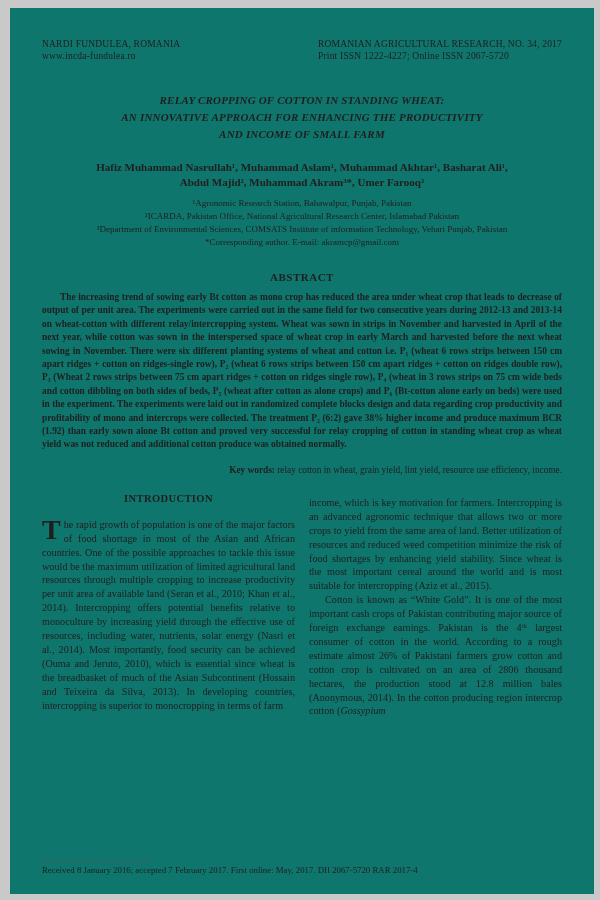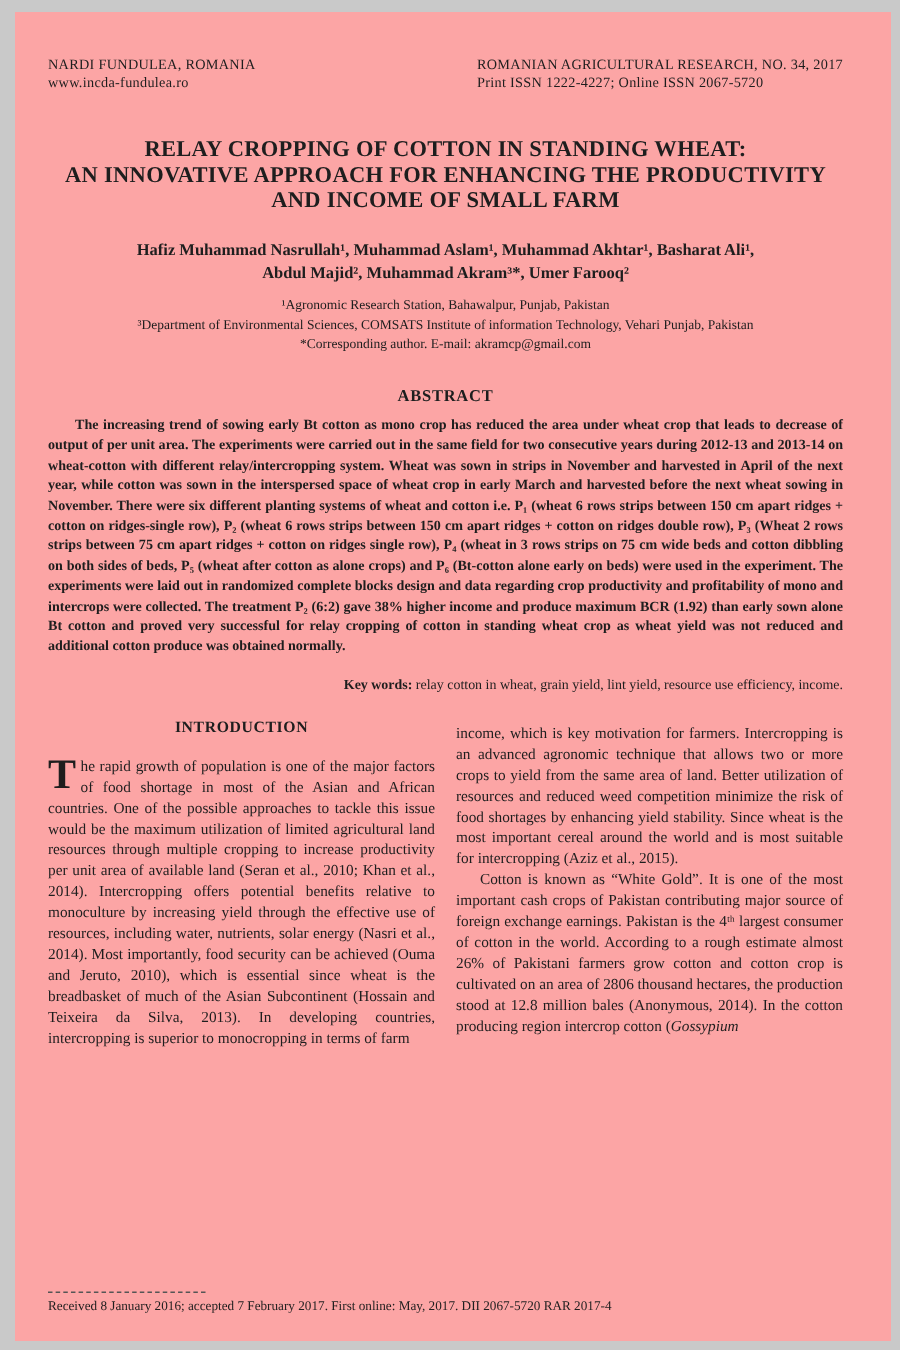--- a/index.html
+++ b/index.html
@@ -6,45 +6,46 @@
   body{
     width:600px;height:900px;
     background:#c9c9c9;
     font-family:"Liberation Serif","DejaVu Serif",serif;
     position:relative;
     overflow:hidden;
   }
   .page{
     position:absolute;
     left:10px;top:8px;right:6px;bottom:6px;
-    background:#fca5a5;
+    background:#0f766e;
     color:#1e1e1e;
     box-sizing:border-box;
-    padding:30px 32px 10px 22px;
+    padding:30px 32px 10px 32px;
     display:flex;
     flex-direction:column;
     overflow:hidden;
   }
   
   .jheader{
     display:flex;
     justify-content:space-between;
     font-size:9.5px;
     line-height:12px;
     letter-spacing:0.2px;
   }
   .jheader .right{}
   
   .title{
     margin-top:30px;
     text-align:center;
     font-weight:bold;
-    font-size:15px;
+    font-size:11px;
     line-height:17px;
     letter-spacing:0.2px;
+    font-style:italic;
   }
   
   .authors{
     margin-top:17px;
     text-align:center;
     font-weight:bold;
     font-size:11px;
     line-height:15px;
   }
   
@@ -144,20 +145,21 @@
     <div>AND INCOME OF SMALL FARM</div>
   </div>
 
   <div class="authors">
     <div>Hafiz Muhammad Nasrullah¹, Muhammad Aslam¹, Muhammad Akhtar¹, Basharat Ali¹,</div>
     <div>Abdul Majid², Muhammad Akram³*, Umer Farooq²</div>
   </div>
 
   <div class="affils">
     <div>¹Agronomic Research Station, Bahawalpur, Punjab, Pakistan</div>
+    <div>²ICARDA, Pakistan Office, National Agricultural Research Center, Islamabad Pakistan</div>
     <div>³Department of Environmental Sciences, COMSATS Institute of information Technology, Vehari Punjab, Pakistan</div>
     <div>*Corresponding author. E-mail: akramcp@gmail.com</div>
   </div>
 
   <div class="abstract-head">ABSTRACT</div>
 
   <div class="abstract-body">The increasing trend of sowing early Bt cotton as mono crop has reduced the area under wheat crop that leads to decrease of output of per unit area. The experiments were carried out in the same field for two consecutive years during 2012-13 and 2013-14 on wheat-cotton with different relay/intercropping system. Wheat was sown in strips in November and harvested in April of the next year, while cotton was sown in the interspersed space of wheat crop in early March and harvested before the next wheat sowing in November. There were six different planting systems of wheat and cotton i.e. P₁ (wheat 6 rows strips between 150 cm apart ridges + cotton on ridges-single row), P₂ (wheat 6 rows strips between 150 cm apart ridges + cotton on ridges double row), P₃ (Wheat 2 rows strips between 75 cm apart ridges + cotton on ridges single row), P₄ (wheat in 3 rows strips on 75 cm wide beds and cotton dibbling on both sides of beds, P₅ (wheat after cotton as alone crops) and P₆ (Bt-cotton alone early on beds) were used in the experiment. The experiments were laid out in randomized complete blocks design and data regarding crop productivity and profitability of mono and intercrops were collected. The treatment P₂ (6:2) gave 38% higher income and produce maximum BCR (1.92) than early sown alone Bt cotton and proved very successful for relay cropping of cotton in standing wheat crop as wheat yield was not reduced and additional cotton produce was obtained normally.</div>
 
   <div class="keywords">
     <span class="kw-label">Key words:</span><span> relay cotton in wheat, grain yield, lint yield, resource use efficiency, income.</span>

